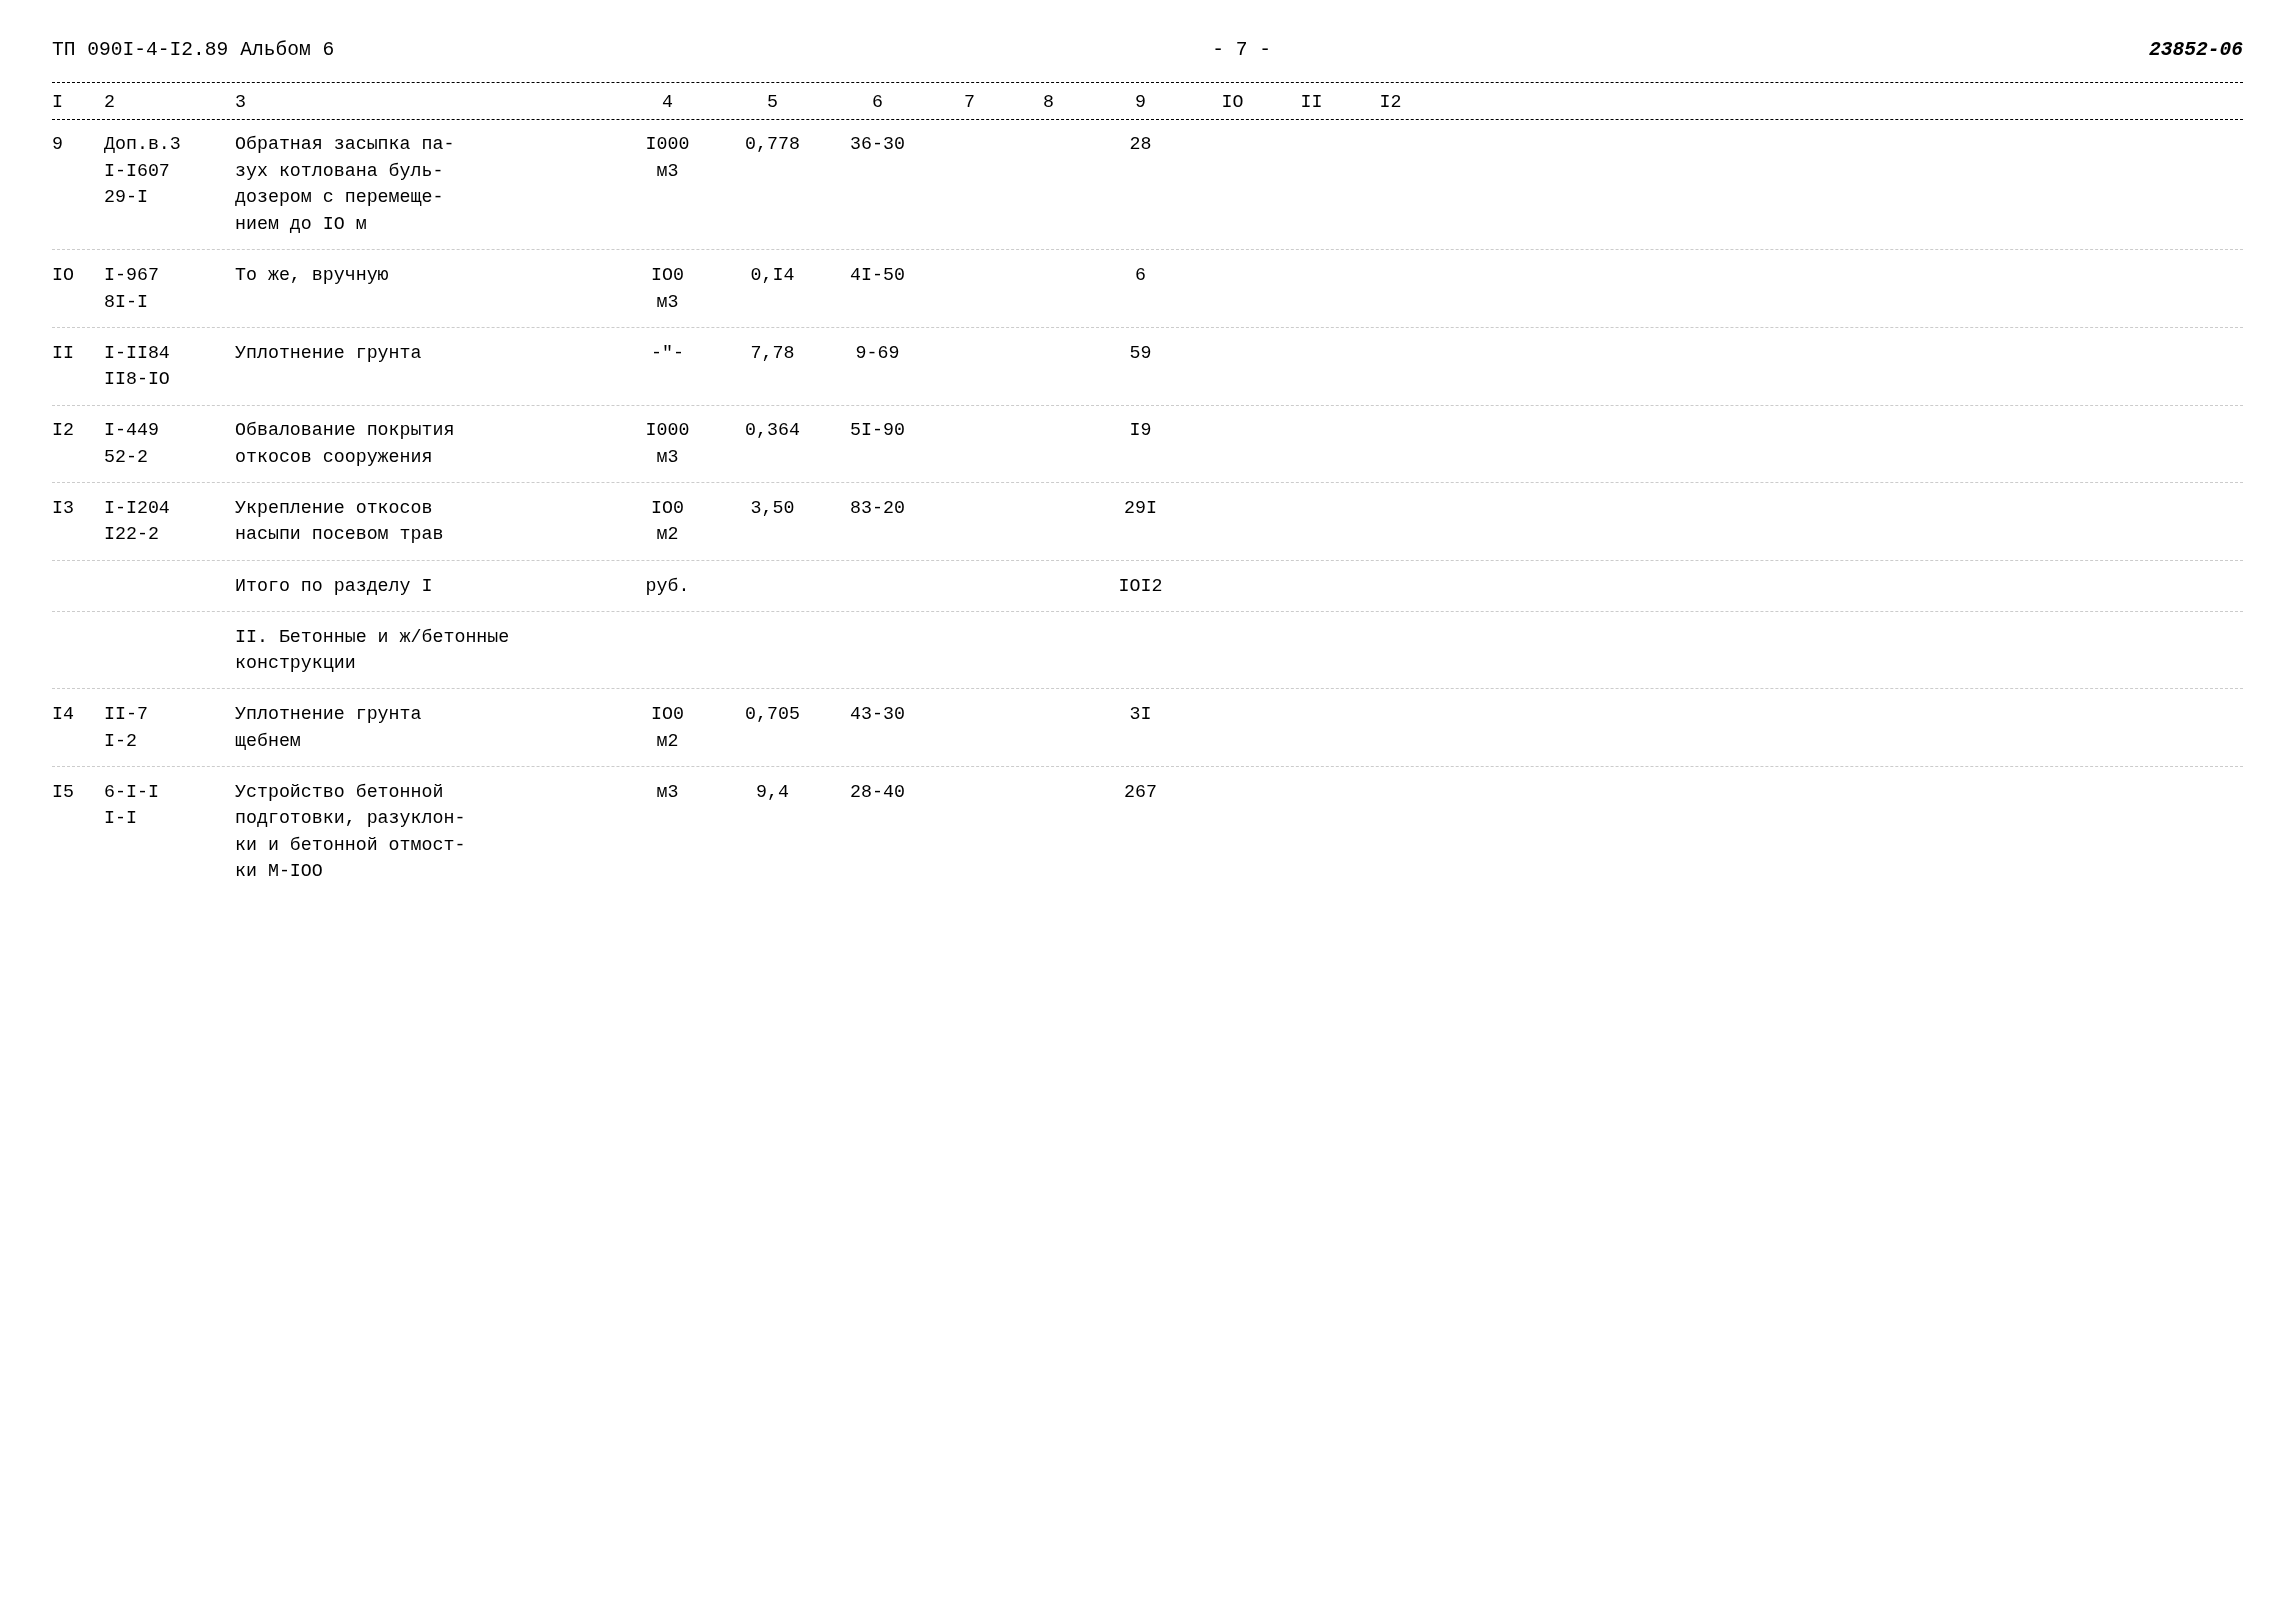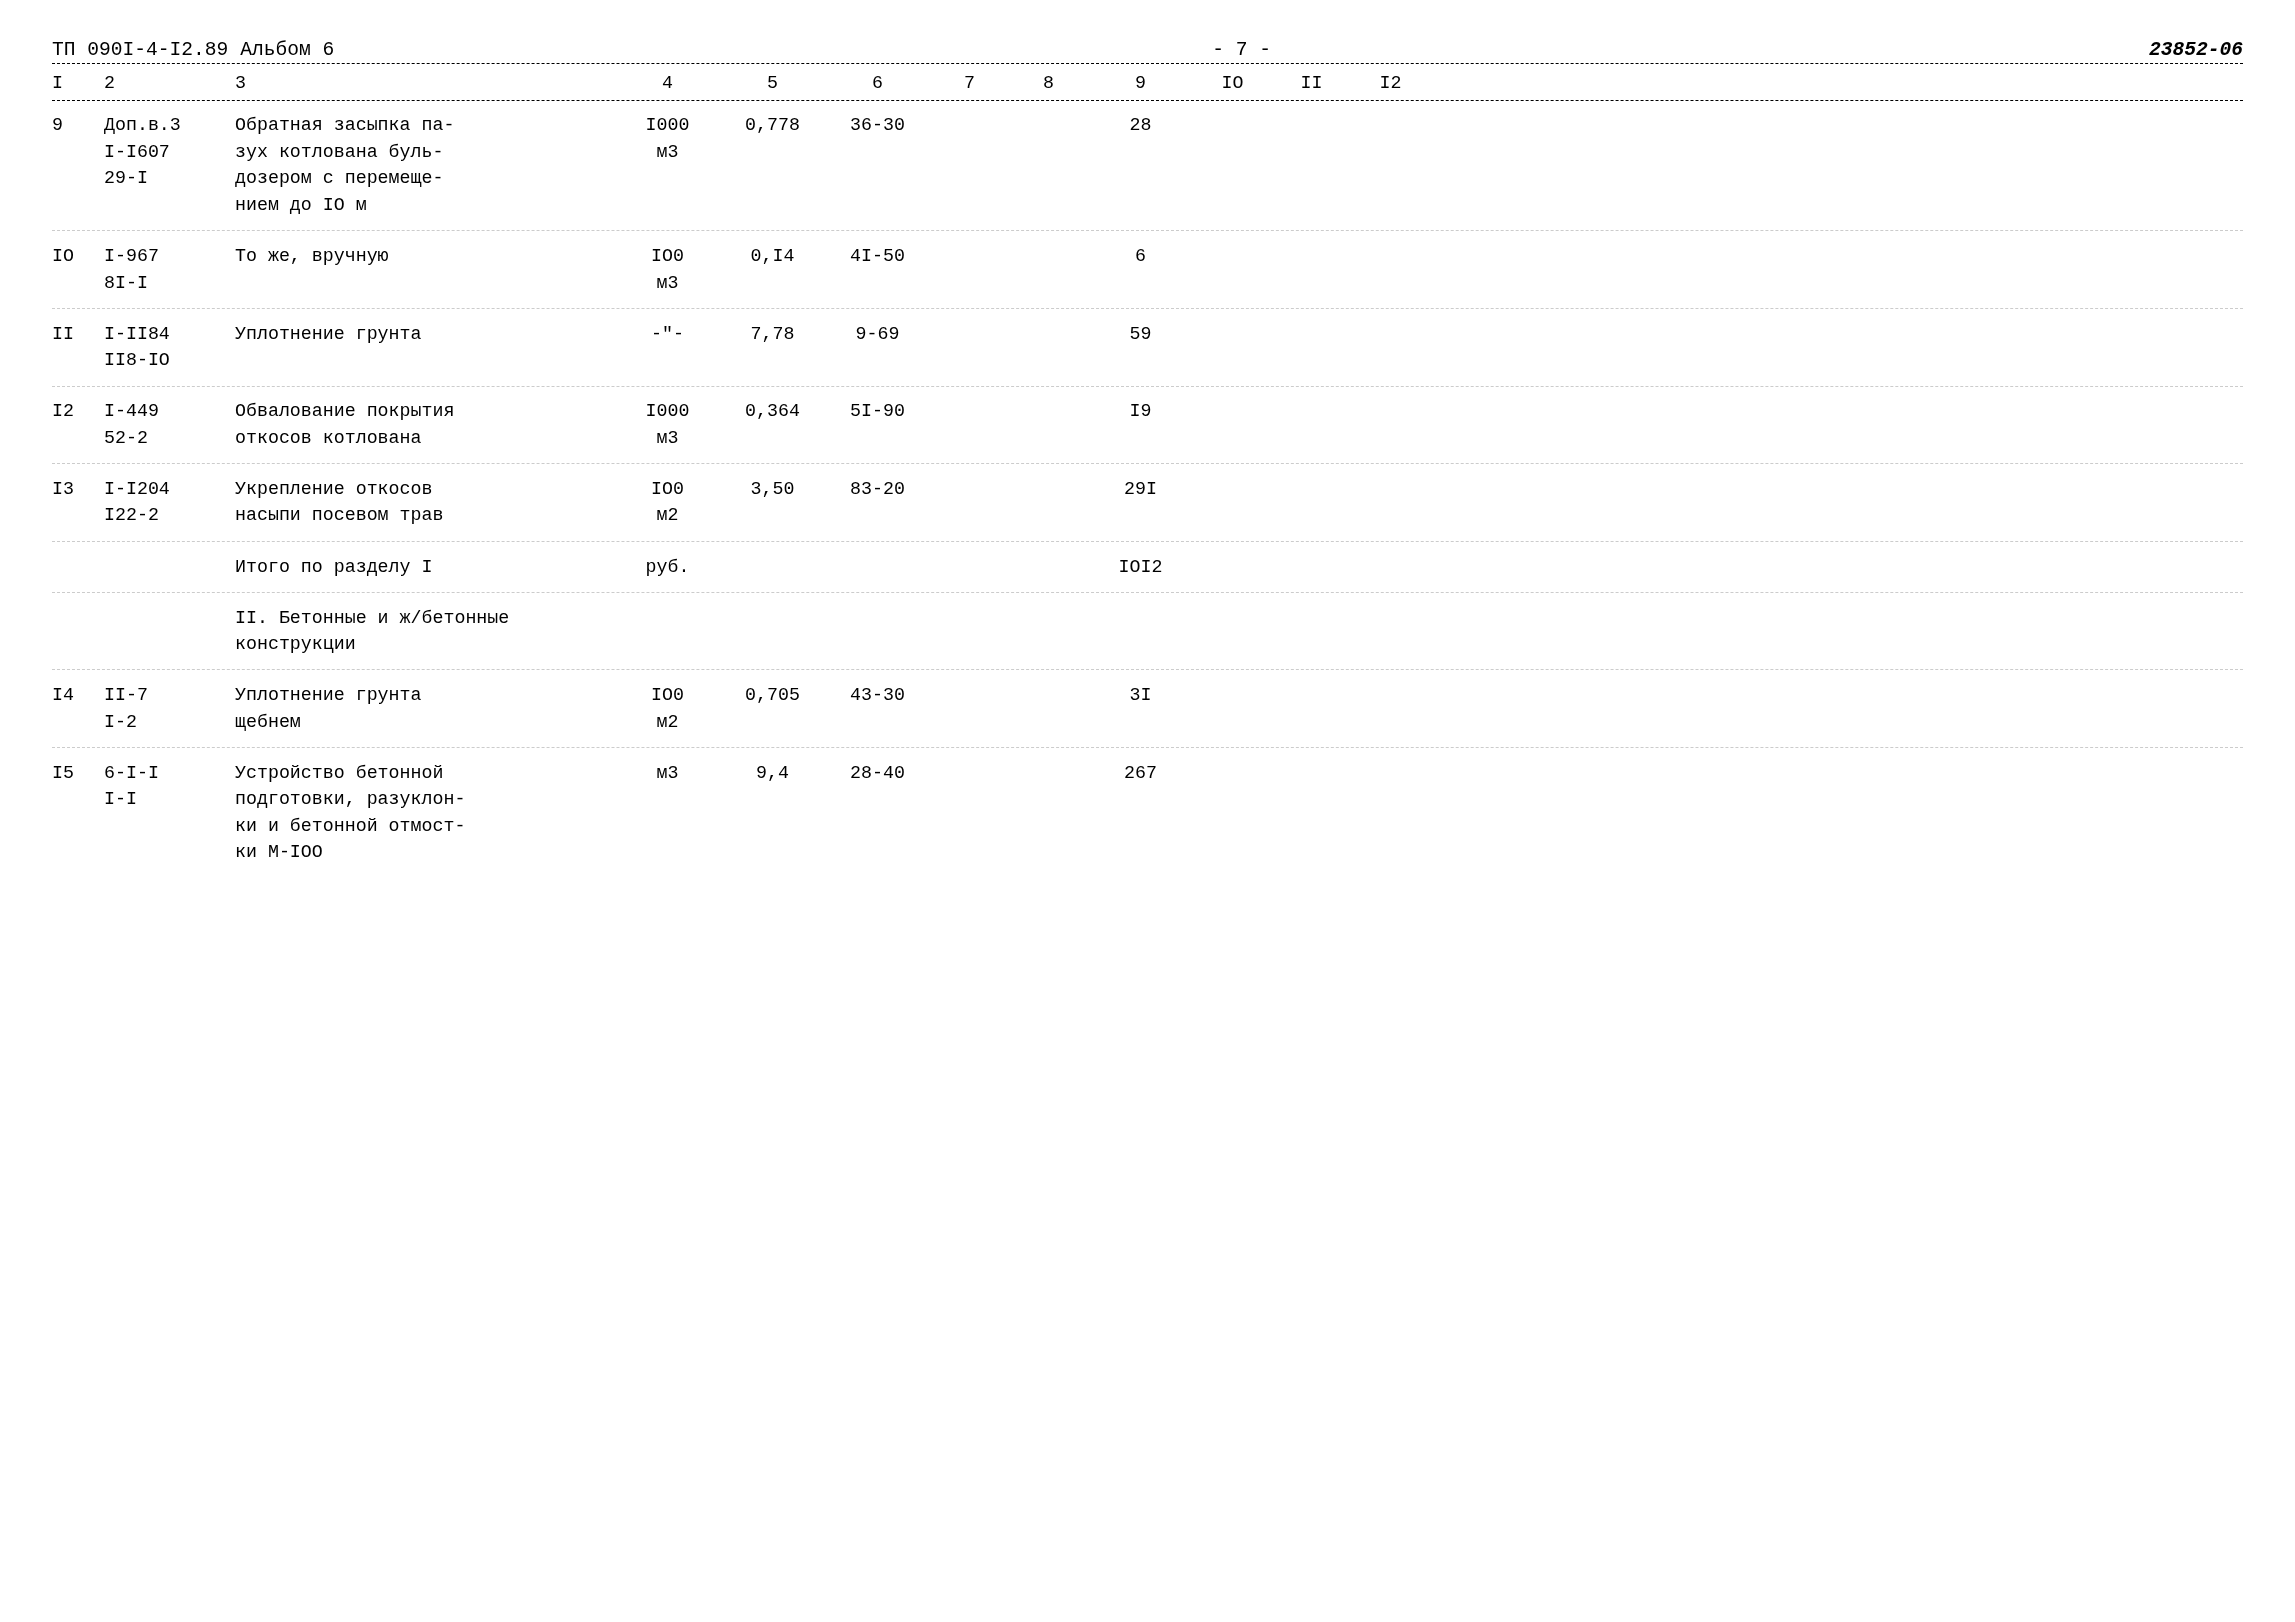--- a/index.html
+++ b/index.html
@@ -15,21 +15,21 @@
       color: #000000;
       width: 2295px;
       min-height: 1623px;
       padding: 39px 52px;
     }
 
     .header {
       display: flex;
       justify-content: space-between;
       align-items: center;
-      margin-bottom: 2px;
+      margin-bottom: 21px;
     }
 
     .header-left {
       font-size: 19.6px;
     }
 
     .header-center {
       font-size: 19.6px;
     }
 
@@ -268,21 +268,21 @@
     <div class="data-row">
       <div class="col-1 cell cell-multiline">
         <span>I2</span>
       </div>
       <div class="col-2 cell cell-multiline">
         <span>I-449</span>
         <span>52-2</span>
       </div>
       <div class="col-3 cell cell-multiline">
         <span>Обвалование покрытия</span>
-        <span>откосов котлована</span>
+        <span>откосов сооружения</span>
       </div>
       <div class="col-4 cell cell-multiline">
         <span>I000</span>
         <span>м3</span>
       </div>
       <div class="col-5 cell cell-multiline">
         <span>0,364</span>
       </div>
       <div class="col-6 cell cell-multiline">
         <span>5I-90</span>

